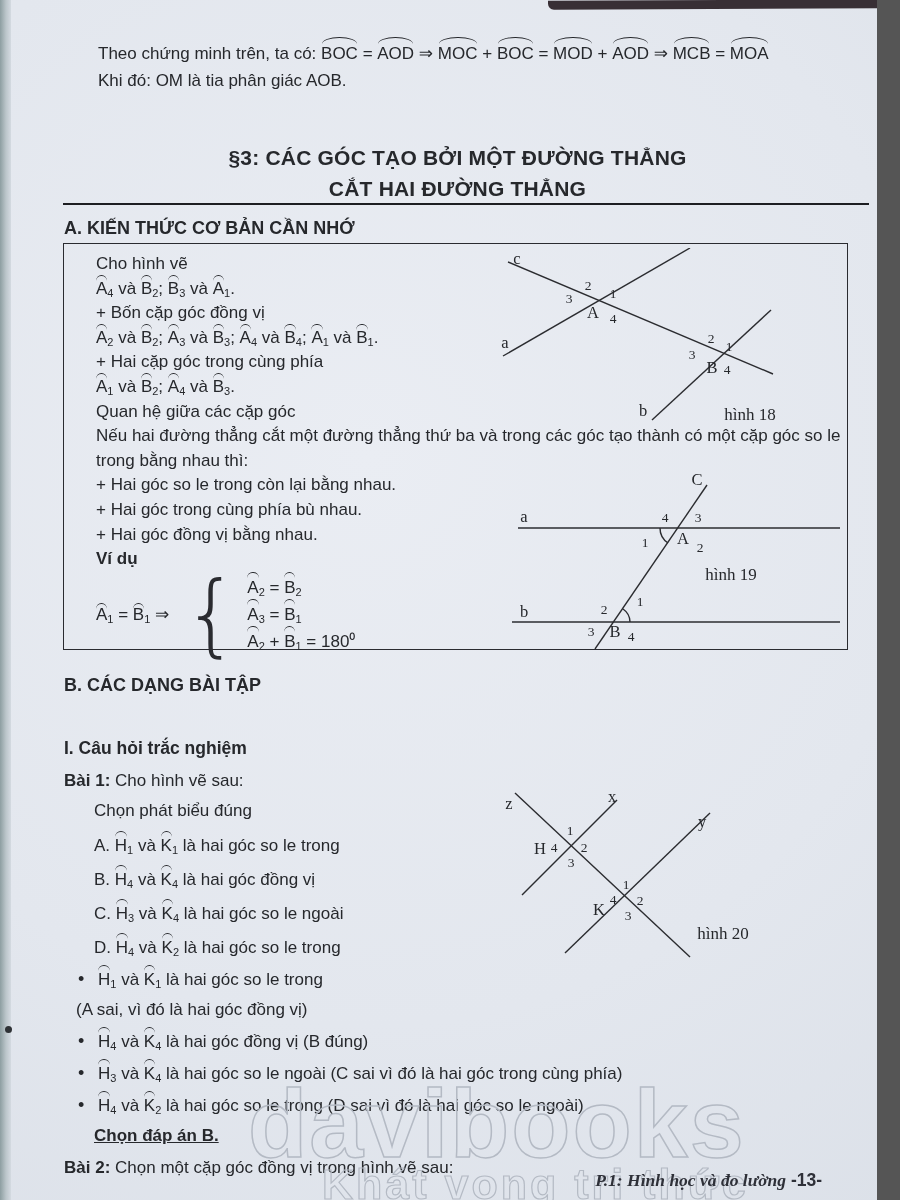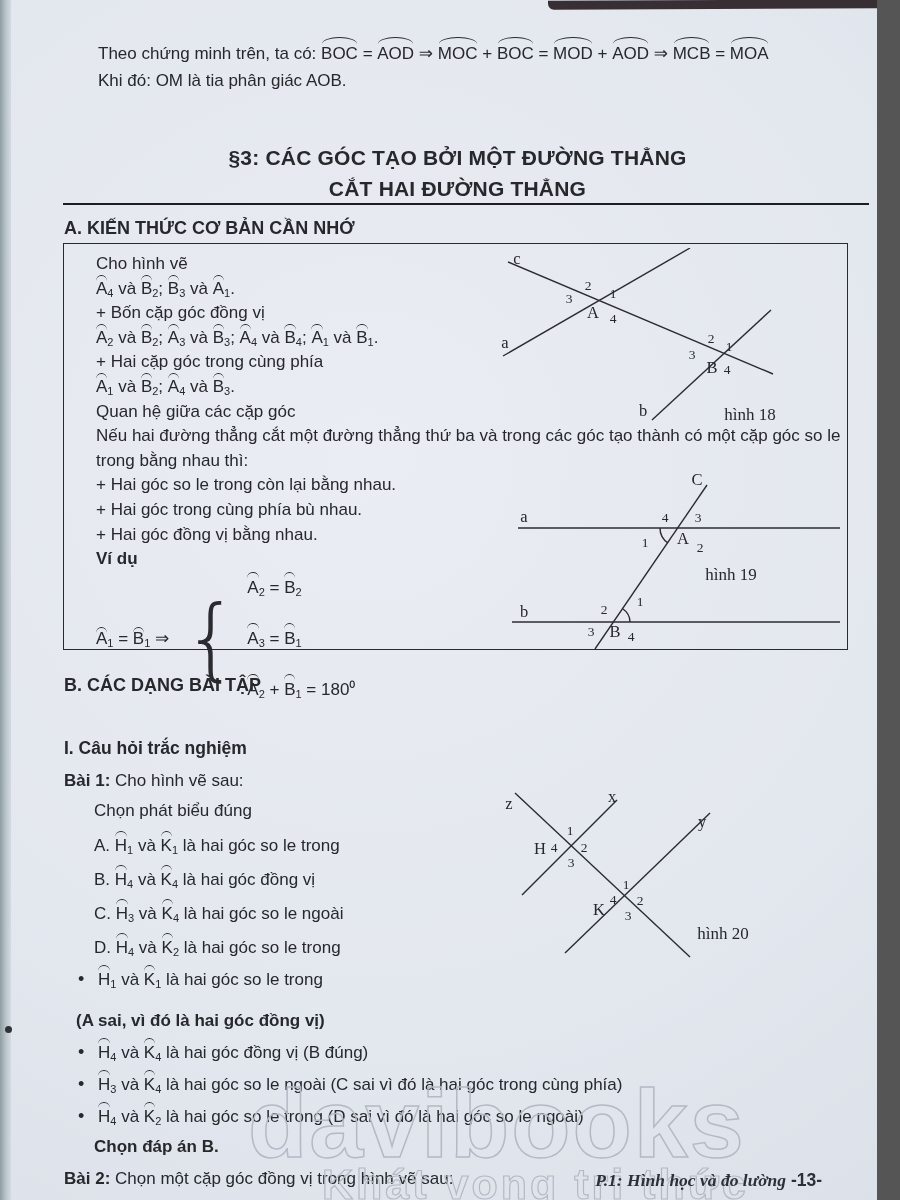--- a/index.html
+++ b/index.html
@@ -38,34 +38,34 @@
   .part-a{left:64px;top:218px;}
 
   .kbox{left:63px;top:243px;width:785px;height:407px;border:1.6px solid #2a2b30;box-sizing:border-box;
     padding:8px 0 0 32px;}
   .kb-line{font-size:17px;line-height:24.6px;max-width:430px;}
   .kb-line.wide{max-width:750px;}
   .kb-example{display:flex;align-items:center;gap:8px;margin-top:2px;}
   .kb-lhs{font-size:17px;}
   .brace{font-family:"DejaVu Sans",sans-serif;font-size:88px;font-weight:200;line-height:0;
     transform:scaleY(1.02);margin-left:6px;color:#2a2b30;}
-  .cases{display:flex;flex-direction:column;gap:24px;}
+  .cases{display:flex;flex-direction:column;}
   .case-line{font-size:17px;line-height:27px;}
 
   .lower{left:64px;top:672px;width:800px;}
   .b-head{margin:0 0 0 0;}
   .i-head{font-size:17.5px;font-weight:bold;margin-top:36px;}
   .bai-line{margin-top:5px;}
   .indent1{padding-left:30px;}
   .prompt{margin-top:3px;}
   .option{padding-left:30px;line-height:25px;margin-top:9px;}
   .sol{padding-left:34px;line-height:25px;margin-top:7px;position:relative;}
   .sol::before{content:"•";position:absolute;left:14px;font-size:18px;}
-  .sol-note{padding-left:12px;line-height:25px;margin-top:16px;font-weight:bold;}
-  .answer{padding-left:30px;margin-top:4px;font-weight:bold;}
+  .sol-note{padding-left:12px;line-height:25px;margin-top:5px;}
+  .answer{padding-left:30px;margin-top:4px;font-weight:bold;text-decoration:underline;}
 
   .diagram{position:absolute;}
   svg text{font-family:"Liberation Serif",serif;fill:#26282c;}
   svg .num{font-size:13.5px;}
   svg .pt{font-size:16.5px;}
   svg .cap{font-size:17px;}
   svg line, svg path{stroke:#2b2c30;stroke-width:1.4;fill:none;}
 
   .wm{position:absolute;font-weight:bold;color:#c6ccd4;letter-spacing:2px;pointer-events:none;}
   @supports (-webkit-text-stroke:1px black){

